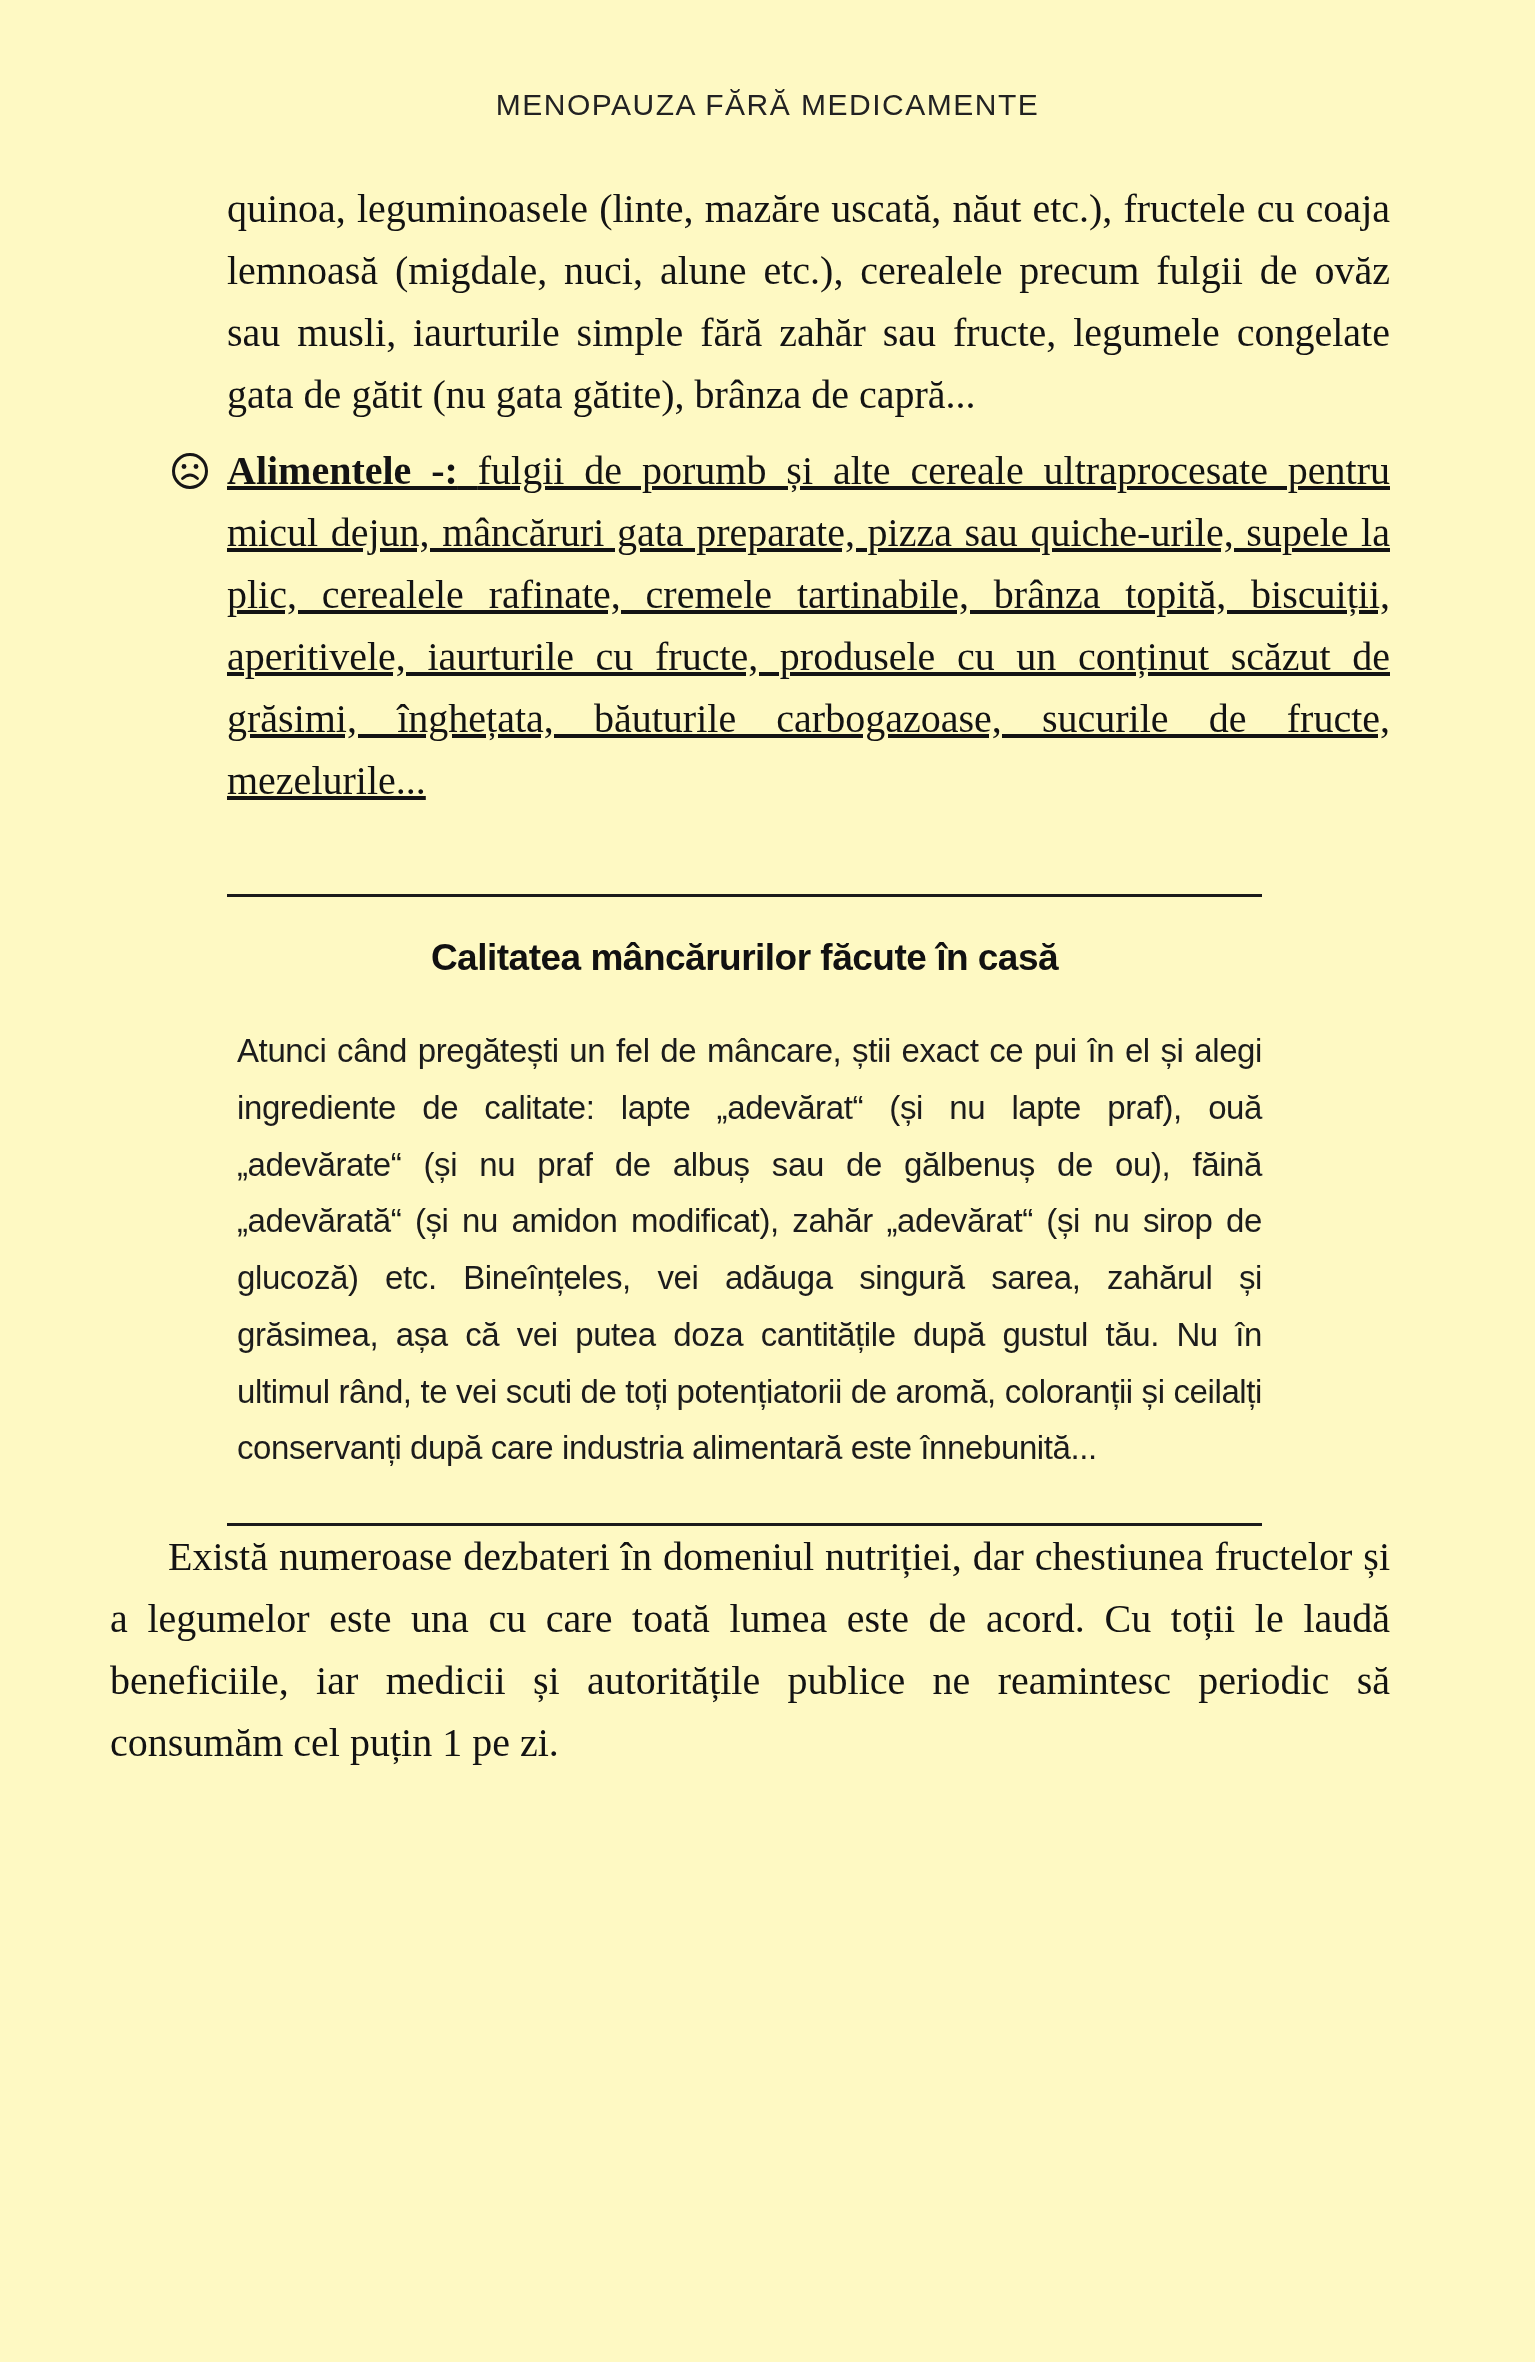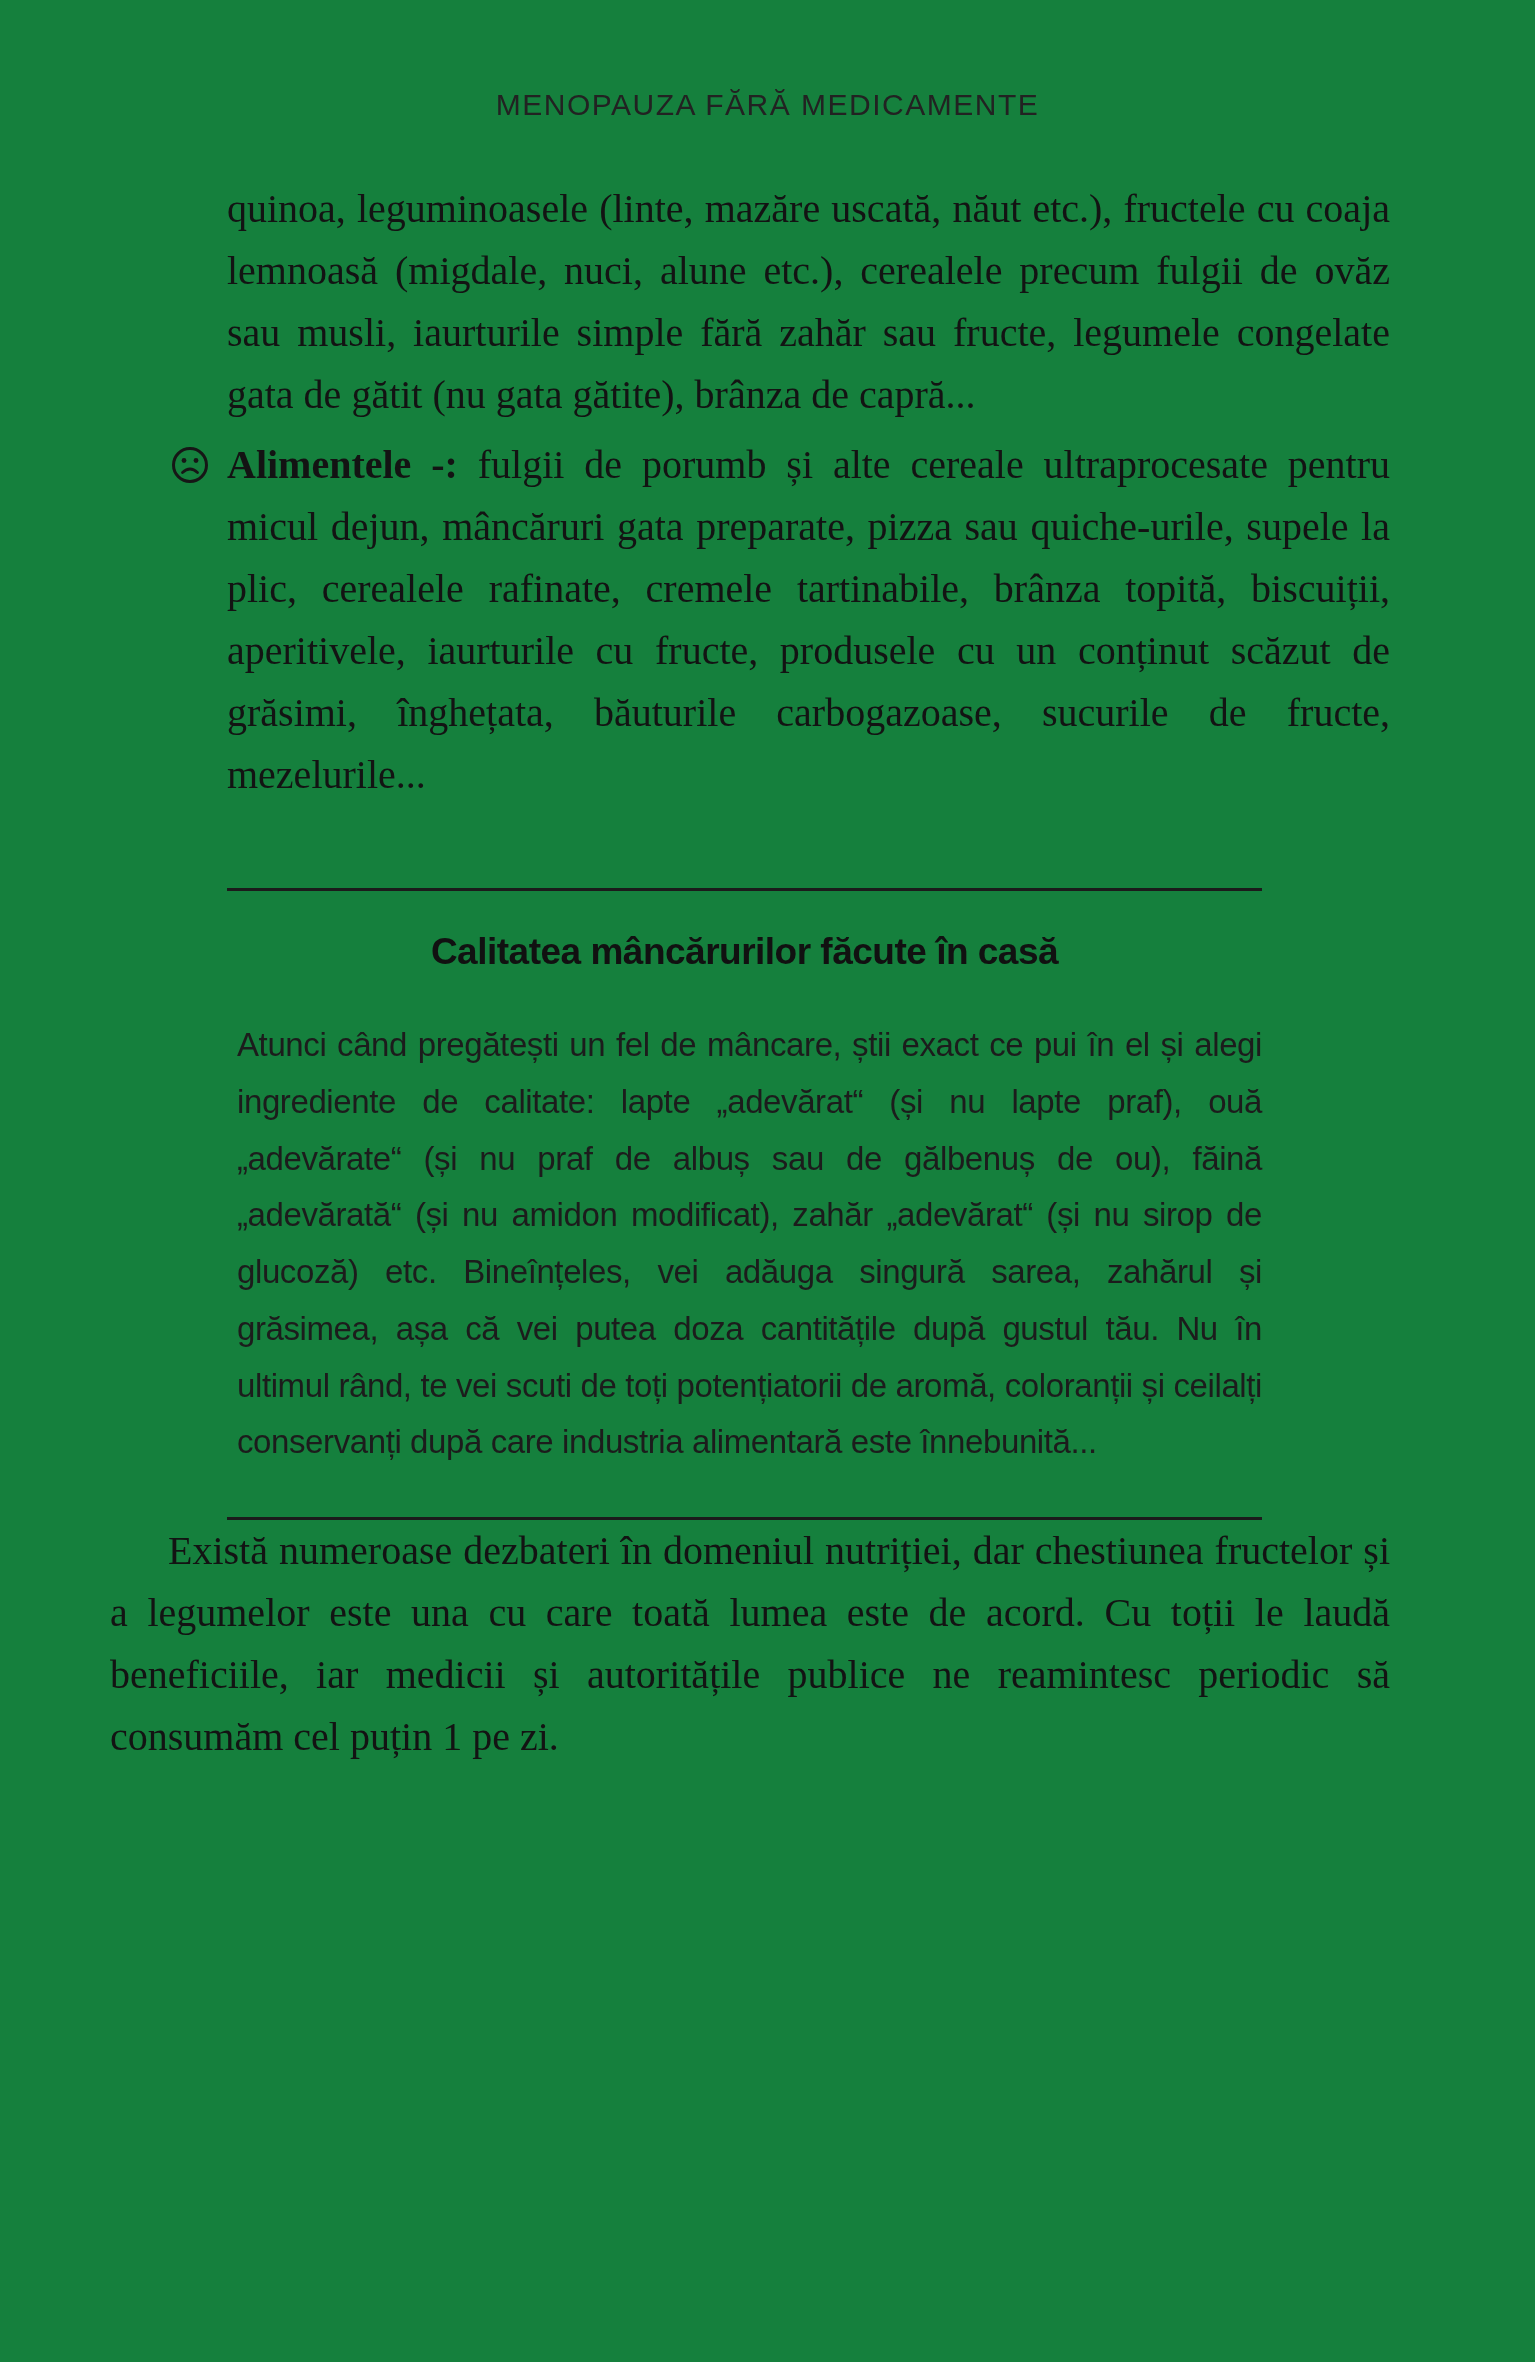--- a/index.html
+++ b/index.html
@@ -1,21 +1,21 @@
 <!DOCTYPE html>
 <html lang="ro"><head>
 <meta charset="utf-8">
 <style>
   * { margin: 0; padding: 0; box-sizing: border-box; }
   html, body { background: #ffffff; }
   .page {
     position: relative;
     width: 1535px;
     height: 2362px;
-    background: #15803d;
+    background: #fef9c3;
     color: #131313;
     overflow: hidden;
   }
   .running-head {
     padding-top: 88px;
     text-align: center;
     font-family: "Liberation Sans", sans-serif;
     font-size: 30px;
     font-weight: 400;
     letter-spacing: 1.5px;
@@ -25,21 +25,21 @@
 
   .serif {
     font-family: "Liberation Serif", "DejaVu Serif", serif;
     font-size: 40px;
     line-height: 1.55;
     color: #131313;
   }
   .justify { text-align: justify; }
 
   .list-block { margin-left: 117px; }
-  .list-item { position: relative; margin-top: 8px; }
+  .list-item { position: relative; margin-top: 14px; text-decoration: underline; }
   .bullet {
     position: absolute;
     left: -57px;
     top: 11px;
     width: 40px;
     height: 40px;
     display: inline-block;
   }
   .list-item b { font-weight: 700; }
 

